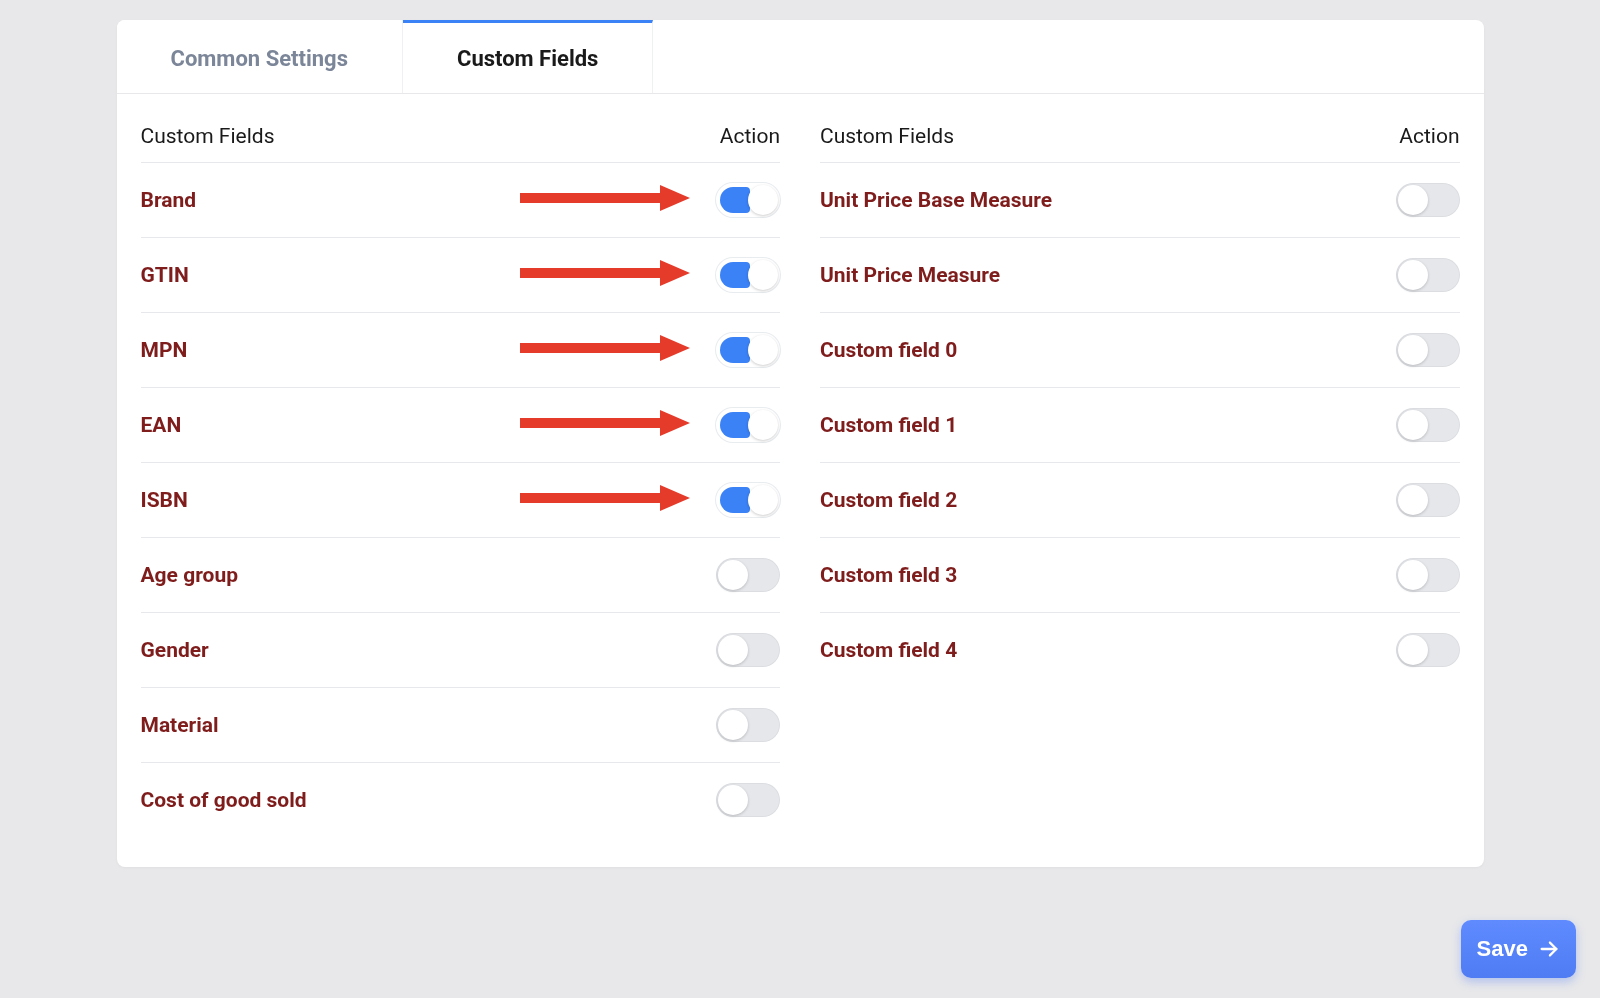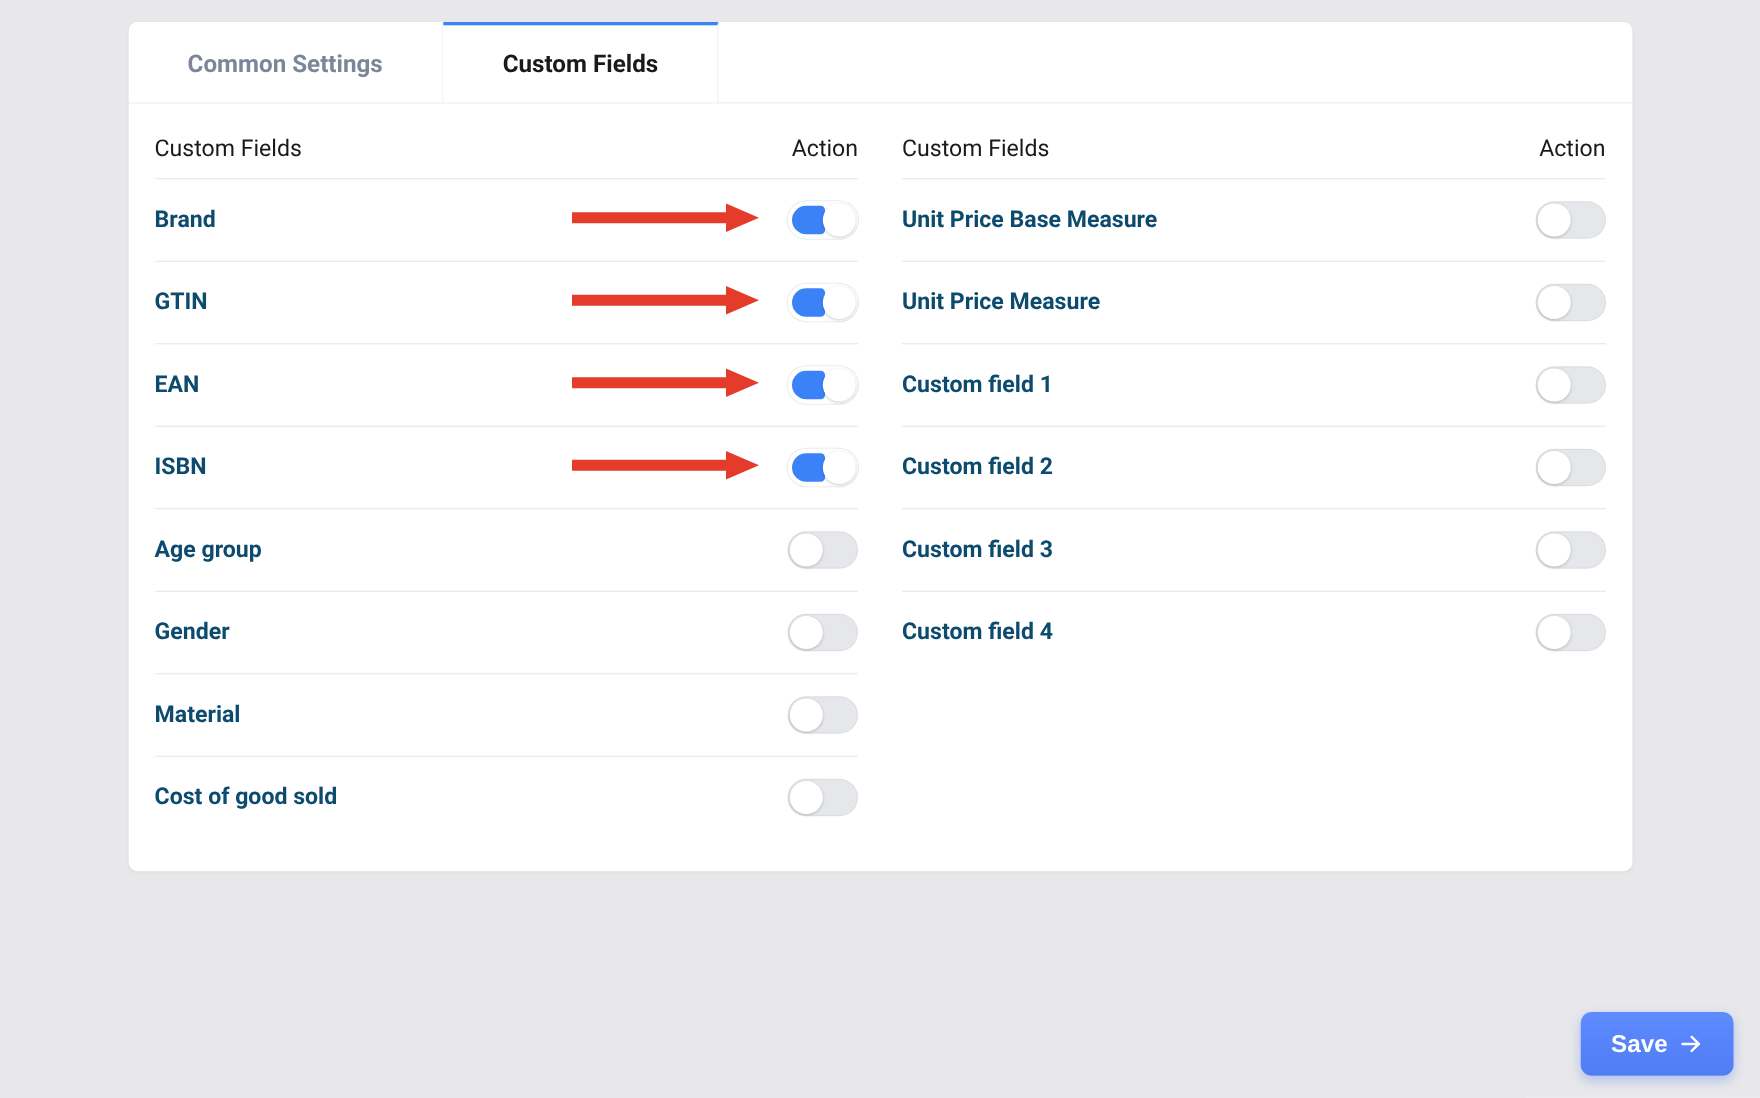--- a/index.html
+++ b/index.html
@@ -59,21 +59,21 @@
       display: flex;
       justify-content: space-between;
       align-items: center;
       padding: 20px 0;
       border-top: 1px solid #e6e8eb;
       position: relative;
     }
     .row-label {
       font-size: 21px;
       font-weight: 700;
-      color: #0c4a6e;
+      color: #7f1d1d;
     }
     .toggle {
       width: 64px;
       height: 34px;
       border-radius: 34px;
       position: relative;
       background: #e5e7eb;
       box-shadow: inset 0 0 0 1px rgba(0,0,0,0.04);
       cursor: pointer;
       flex-shrink: 0;
@@ -113,21 +113,21 @@
       bottom: 20px;
     }
     .save-btn {
       display: inline-flex;
       align-items: center;
       gap: 10px;
       background: linear-gradient(180deg, #5f8bff, #4f7cf3);
       color: #fff;
       font-size: 22px;
       font-weight: 700;
-      padding: 16px 28px;
+      padding: 16px 16px;
       border: none;
       border-radius: 10px;
       cursor: pointer;
       box-shadow: 0 4px 10px rgba(79,124,243,0.35);
     }
     .save-btn svg { stroke: #fff; }
   </style>
 </head>
 <body>
 
@@ -158,20 +158,30 @@
           <span class="row-label">GTIN</span>
           <span class="arrow"><svg width="170" height="30" viewBox="0 0 170 30">
               <line x1="0" y1="15" x2="140" y2="15" stroke="#e53b2a" stroke-width="10"></line>
               <polygon points="140,2 170,15 140,28" fill="#e53b2a"></polygon>
             </svg></span>
           <div class="toggle on partial">
             <div class="knob"></div>
           </div>
         </div>
         <div class="row">
+          <span class="row-label">MPN</span>
+          <span class="arrow"><svg width="170" height="30" viewBox="0 0 170 30">
+              <line x1="0" y1="15" x2="140" y2="15" stroke="#e53b2a" stroke-width="10"></line>
+              <polygon points="140,2 170,15 140,28" fill="#e53b2a"></polygon>
+            </svg></span>
+          <div class="toggle on partial">
+            <div class="knob"></div>
+          </div>
+        </div>
+        <div class="row">
           <span class="row-label">EAN</span>
           <span class="arrow"><svg width="170" height="30" viewBox="0 0 170 30">
               <line x1="0" y1="15" x2="140" y2="15" stroke="#e53b2a" stroke-width="10"></line>
               <polygon points="140,2 170,15 140,28" fill="#e53b2a"></polygon>
             </svg></span>
           <div class="toggle on partial">
             <div class="knob"></div>
           </div>
         </div>
         <div class="row">
@@ -215,20 +225,26 @@
         <span>Action</span>
       </div>
         <div class="row">
           <span class="row-label">Unit Price Base Measure</span>
           <div class="toggle off">
             <div class="knob"></div>
           </div>
         </div>
         <div class="row">
           <span class="row-label">Unit Price Measure</span>
+          <div class="toggle off">
+            <div class="knob"></div>
+          </div>
+        </div>
+        <div class="row">
+          <span class="row-label">Custom field 0</span>
           <div class="toggle off">
             <div class="knob"></div>
           </div>
         </div>
         <div class="row">
           <span class="row-label">Custom field 1</span>
           <div class="toggle off">
             <div class="knob"></div>
           </div>
         </div>

